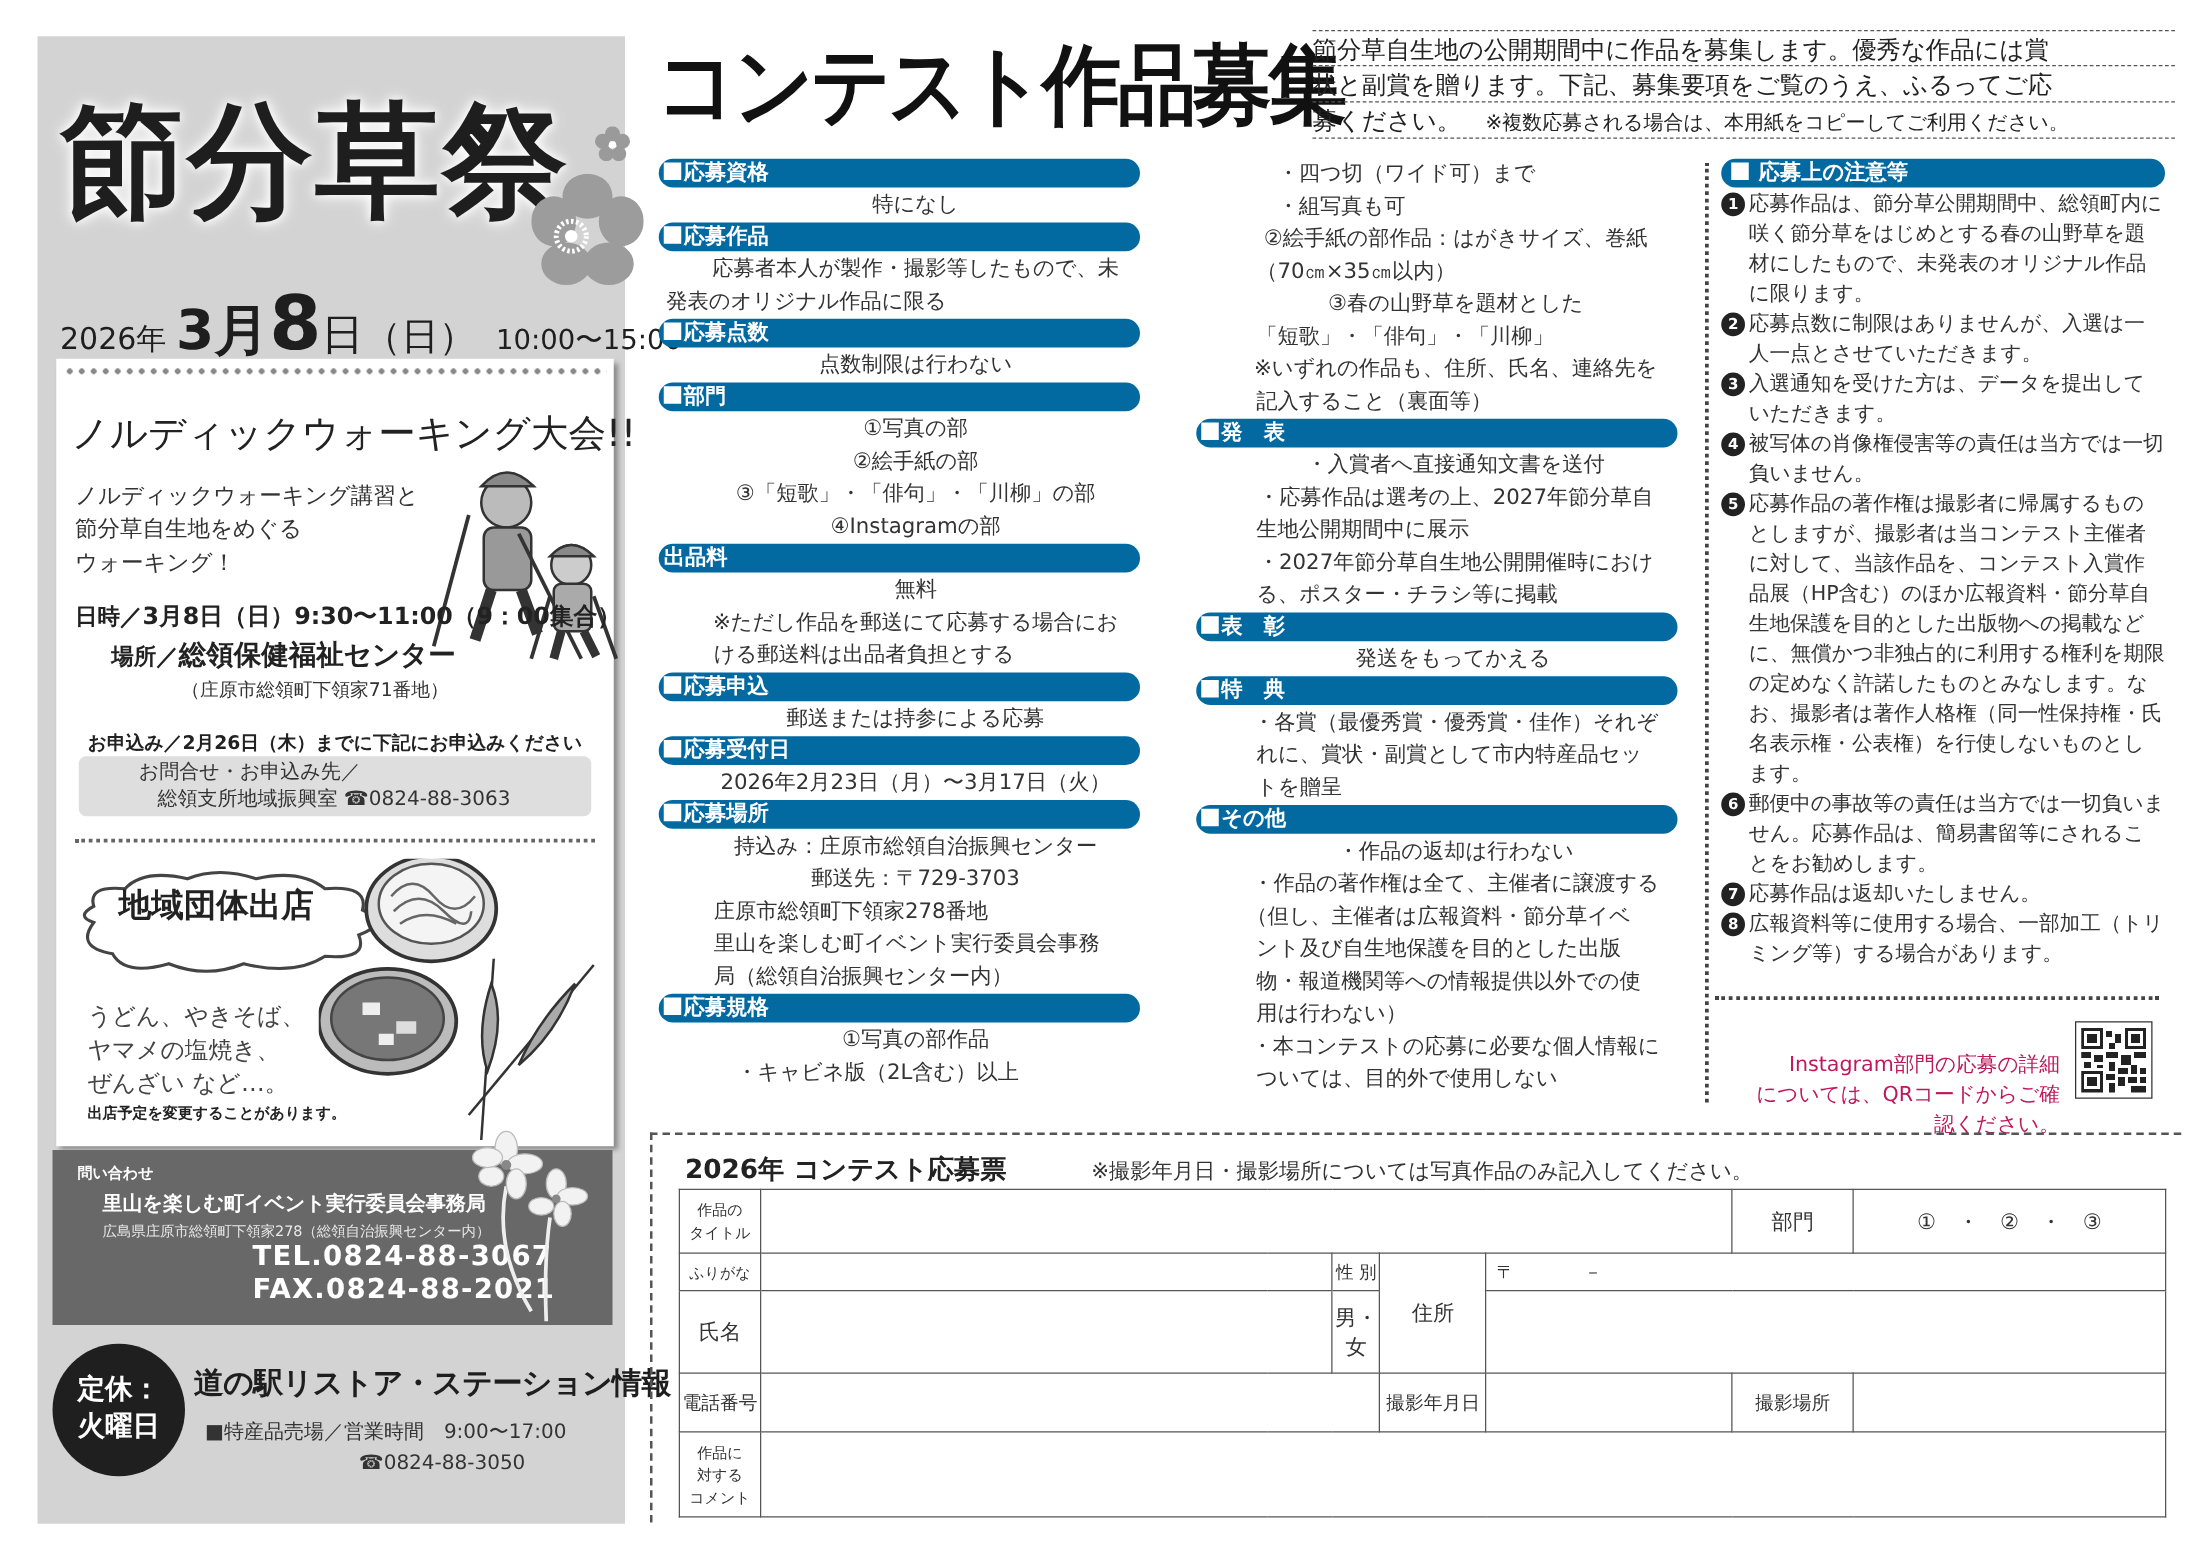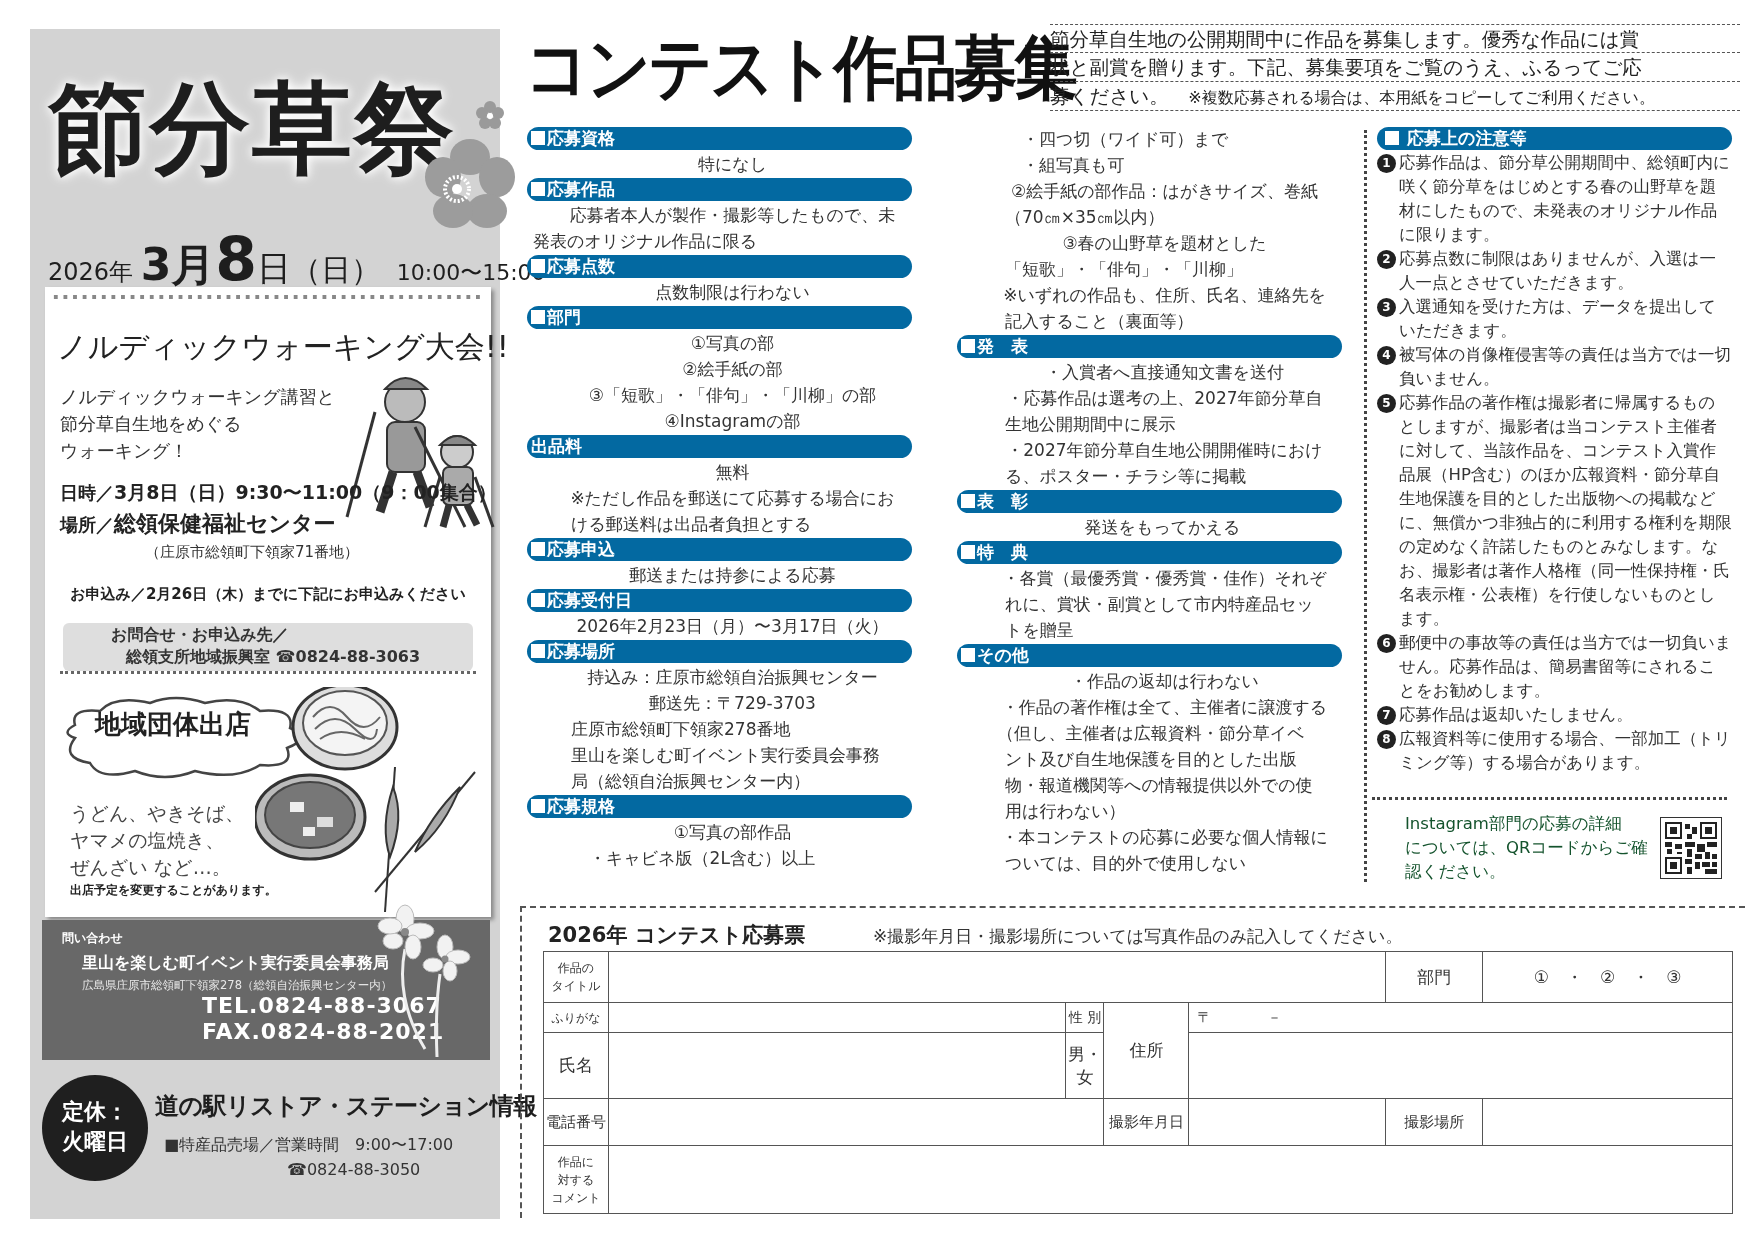--- a/index.html
+++ b/index.html
@@ -17,24 +17,24 @@
   .fest-date .time { font-size: 22px; margin-left: 8px; }
 
   .card { position: absolute; left: 15px; top: 258px; width: 446px; height: 630px; background: #fff; box-shadow: 3px 3px 4px rgba(0,0,0,0.35); }
   .card .dots { position: absolute; left: 6px; top: 6px; right: 6px; height: 8px; background-image: radial-gradient(circle, #888 2.2px, transparent 2.4px); background-size: 9.6px 8px; }
   .nordic-title { position: absolute; left: 12px; top: 40px; font-size: 30px; color: #222; white-space: nowrap; }
   .nordic-desc { position: absolute; left: 15px; top: 96px; font-size: 18px; line-height: 27px; color: #333; }
   .walkers { position: absolute; left: 300px; top: 80px; width: 150px; height: 165px; }
   .nordic-when { position: absolute; left: 15px; top: 193px; font-size: 19px; font-weight: bold; color: #222; white-space: nowrap; }
   .nordic-when .lab { font-size: 18px; }
   .nordic-where { position: absolute; left: 15px; top: 222px; font-size: 22px; font-weight: bold; color: #222; white-space: nowrap; }
-  .nordic-where .lab { font-size: 18px; }
+  .nordic-where .lab { font-size: 18px; margin-left: 29px; }
   .nordic-addr { position: absolute; left: 100px; top: 256px; font-size: 15px; color: #333; white-space: nowrap; }
   .apply-line { position: absolute; left: 0; width: 100%; top: 298px; text-align: center; font-size: 15px; font-weight: bold; color: #222; white-space: nowrap; }
-  .contact-box { position: absolute; left: 18px; top: 336px; width: 410px; height: 48px; background: #dedede; border-radius: 6px; font-size: 16px; font-weight: bold; color: #333; }
+  .contact-box { position: absolute; left: 18px; top: 318px; width: 410px; height: 48px; background: #dedede; border-radius: 6px; font-size: 16px; font-weight: normal; color: #333; }
   .contact-box .l1 { position: absolute; left: 48px; top: 2px; }
   .contact-box .l2 { position: absolute; left: 63px; top: 24px; white-space: nowrap; }
   .card .sep { position: absolute; left: 15px; right: 15px; top: 384px; border-top: 3px dotted #666; }
   .cloud { position: absolute; left: 10px; top: 406px; width: 260px; height: 90px; }
   .cloud-label { position: absolute; left: 50px; top: 420px; font-size: 26px; font-weight: bold; color: #222; }
   .food { position: absolute; left: 210px; top: 400px; width: 230px; height: 230px; }
   .food-desc { position: absolute; left: 25px; top: 513px; font-size: 19px; line-height: 27px; color: #444; }
   .food-note { position: absolute; left: 25px; top: 595px; font-size: 12px; font-weight: bold; color: #222; }
 
   .inquiry { position: absolute; left: 12px; top: 920px; width: 448px; height: 140px; background: #686868; color: #fff; }
@@ -71,21 +71,21 @@
   .col2 .ind1 { padding-left: 30px; }
   .col2 .ind2 { padding-left: 48px; }
   .col2 .ind3 { padding-left: 65px; }
 
   .vdots { position: absolute; left: 1364px; top: 130px; height: 752px; border-left: 3px dotted #444; }
   .col3 .bar { border-radius: 12px; height: 23px; line-height: 23px; padding-left: 8px; }
   .col3 .bar .sq { margin-right: 8px; }
   .note { padding-left: 22px; text-indent: -22px; white-space: normal; }
   .num { display: inline-block; width: 19px; height: 19px; border-radius: 50%; background: #222; color: #fff; font-size: 12px; line-height: 19px; text-align: center; text-indent: 0; vertical-align: 1px; margin-right: 3px; font-weight: bold; }
   .hdots { position: absolute; left: 1372px; top: 797px; width: 355px; border-top: 3px dotted #444; }
-  .insta { position: absolute; left: 1405px; top: 812px; font-size: 16.5px; line-height: 24px; color: #14532d; }
+  .insta { position: absolute; left: 1405px; top: 840px; font-size: 16.5px; line-height: 24px; color: #be185d; text-align: right; }
   .qr { position: absolute; left: 1660px; top: 817px; width: 62px; height: 62px; border: 1px solid #333; padding: 4px; background: #fff; }
 
   
   .form-frame { position: absolute; left: 520px; top: 906px; width: 1225px; height: 312px; border-left: 2px dashed #555; border-top: 2px dashed #555; }
   .form-title { position: absolute; left: 548px; top: 921px; font-size: 21px; font-weight: bold; color: #222; white-space: nowrap; }
   .form-note { position: absolute; left: 873px; top: 925px; font-size: 17px; color: #333; white-space: nowrap; }
   table.entry { position: absolute; left: 543px; top: 951px; width: 1190px; border-collapse: collapse; font-size: 17px; color: #333; }
   table.entry td { border: 1.5px solid #555; padding: 0; vertical-align: middle; margin-left: 12px; }
   table.entry .lbl { text-align: center; }
   table.entry .tiny { font-size: 12px; line-height: 18px; text-align: center; }

